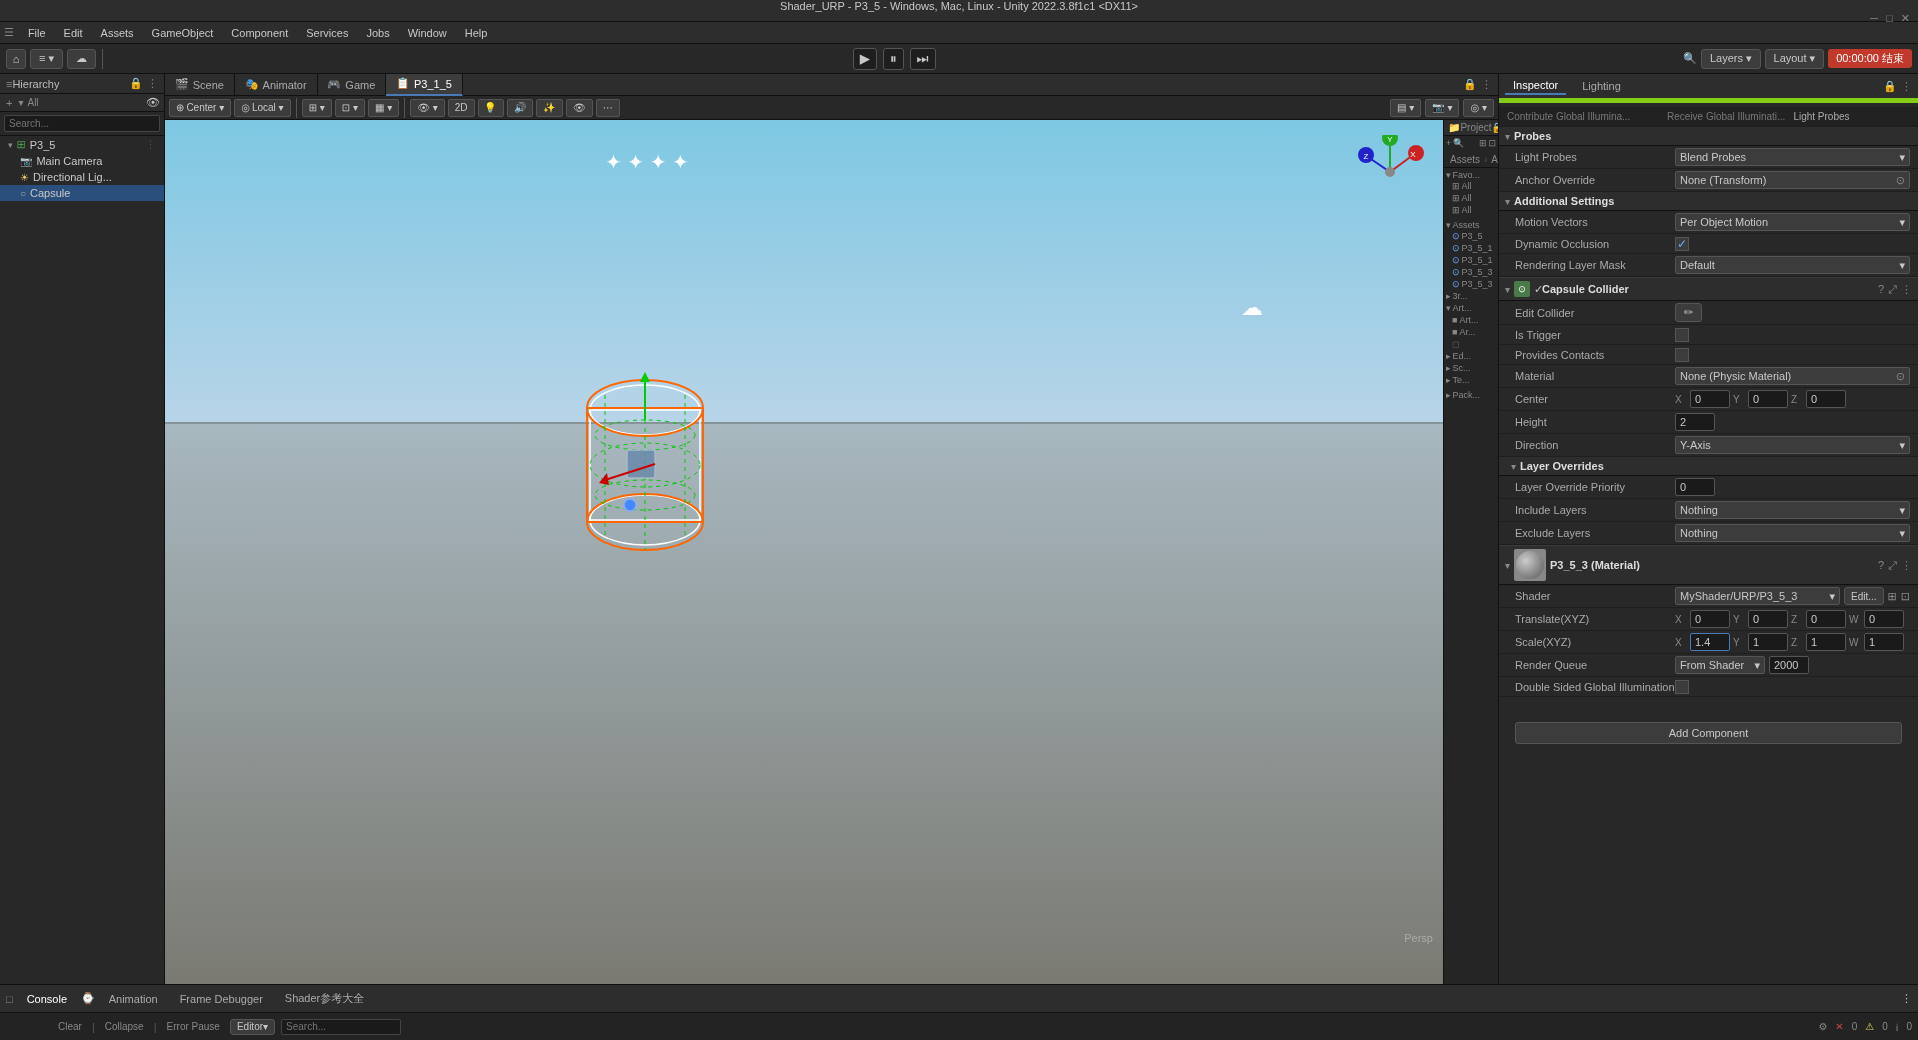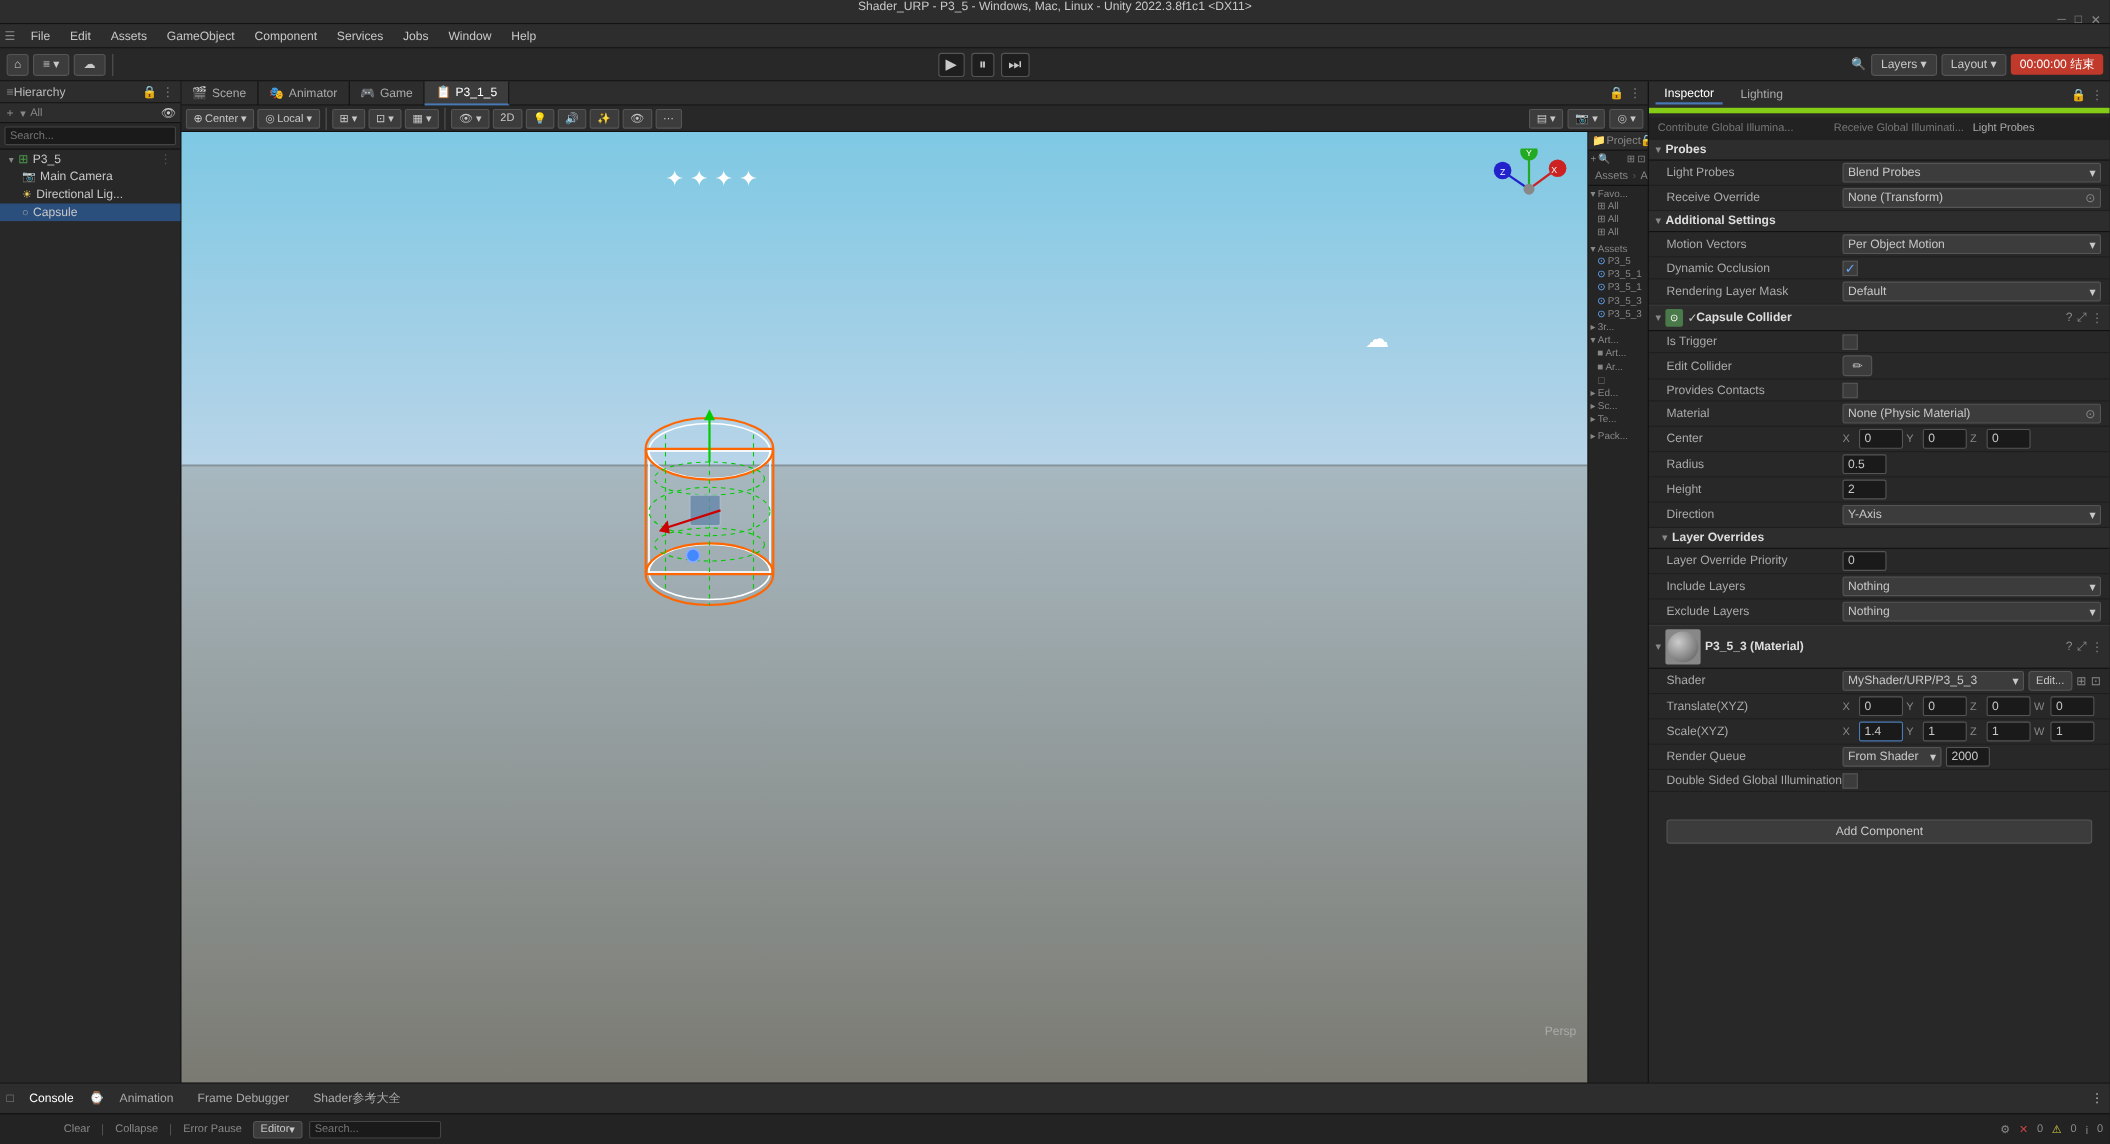--- a/index.html
+++ b/index.html
@@ -746,21 +746,21 @@
         <div class="prop-row">
           <span class="prop-label">Light Probes</span>
           <div class="prop-value">
             <div class="dropdown-field">
               <span>Blend Probes</span>
               <span>▾</span>
             </div>
           </div>
         </div>
         <div class="prop-row">
-          <span class="prop-label">Receive Override</span>
+          <span class="prop-label">Anchor Override</span>
           <div class="prop-value">
             <div class="dropdown-field">
               <span>None (Transform)</span>
               <span style="color:#888; margin-left:4px;">⊙</span>
             </div>
           </div>
         </div>
       </div>
 
       <div class="section-header">
@@ -802,29 +802,29 @@
         <span style="width:4px;">✓</span>
         <span class="component-title">Capsule Collider</span>
         <div class="component-actions">
           <span>?</span>
           <span>⤢</span>
           <span>⋮</span>
         </div>
       </div>
       <div>
         <div class="prop-row">
+          <span class="prop-label">Edit Collider</span>
+          <div class="prop-value">
+            <div style="background:#3c3c3c; border:1px solid #555; padding:2px 8px; border-radius:3px; cursor:pointer; font-size:11px;">✏</div>
+          </div>
+        </div>
+        <div class="prop-row">
           <span class="prop-label">Is Trigger</span>
           <div class="prop-value">
             <div class="checkbox-field"></div>
-          </div>
-        </div>
-        <div class="prop-row">
-          <span class="prop-label">Edit Collider</span>
-          <div class="prop-value">
-            <div style="background:#3c3c3c; border:1px solid #555; padding:2px 8px; border-radius:3px; cursor:pointer; font-size:11px;">✏</div>
           </div>
         </div>
         <div class="prop-row">
           <span class="prop-label">Provides Contacts</span>
           <div class="prop-value">
             <div class="checkbox-field"></div>
           </div>
         </div>
         <div class="prop-row">
           <span class="prop-label">Material</span>
@@ -839,26 +839,20 @@
           <span class="prop-label">Center</span>
           <div class="prop-value">
             <div class="xyz-group">
               <span class="xyz-label">X</span>
               <div class="number-field">0</div>
               <span class="xyz-label">Y</span>
               <div class="number-field">0</div>
               <span class="xyz-label">Z</span>
               <div class="number-field">0</div>
             </div>
-          </div>
-        </div>
-        <div class="prop-row">
-          <span class="prop-label">Radius</span>
-          <div class="prop-value">
-            <div class="number-field">0.5</div>
           </div>
         </div>
         <div class="prop-row">
           <span class="prop-label">Height</span>
           <div class="prop-value">
             <div class="number-field">2</div>
           </div>
         </div>
         <div class="prop-row">
           <span class="prop-label">Direction</span>

